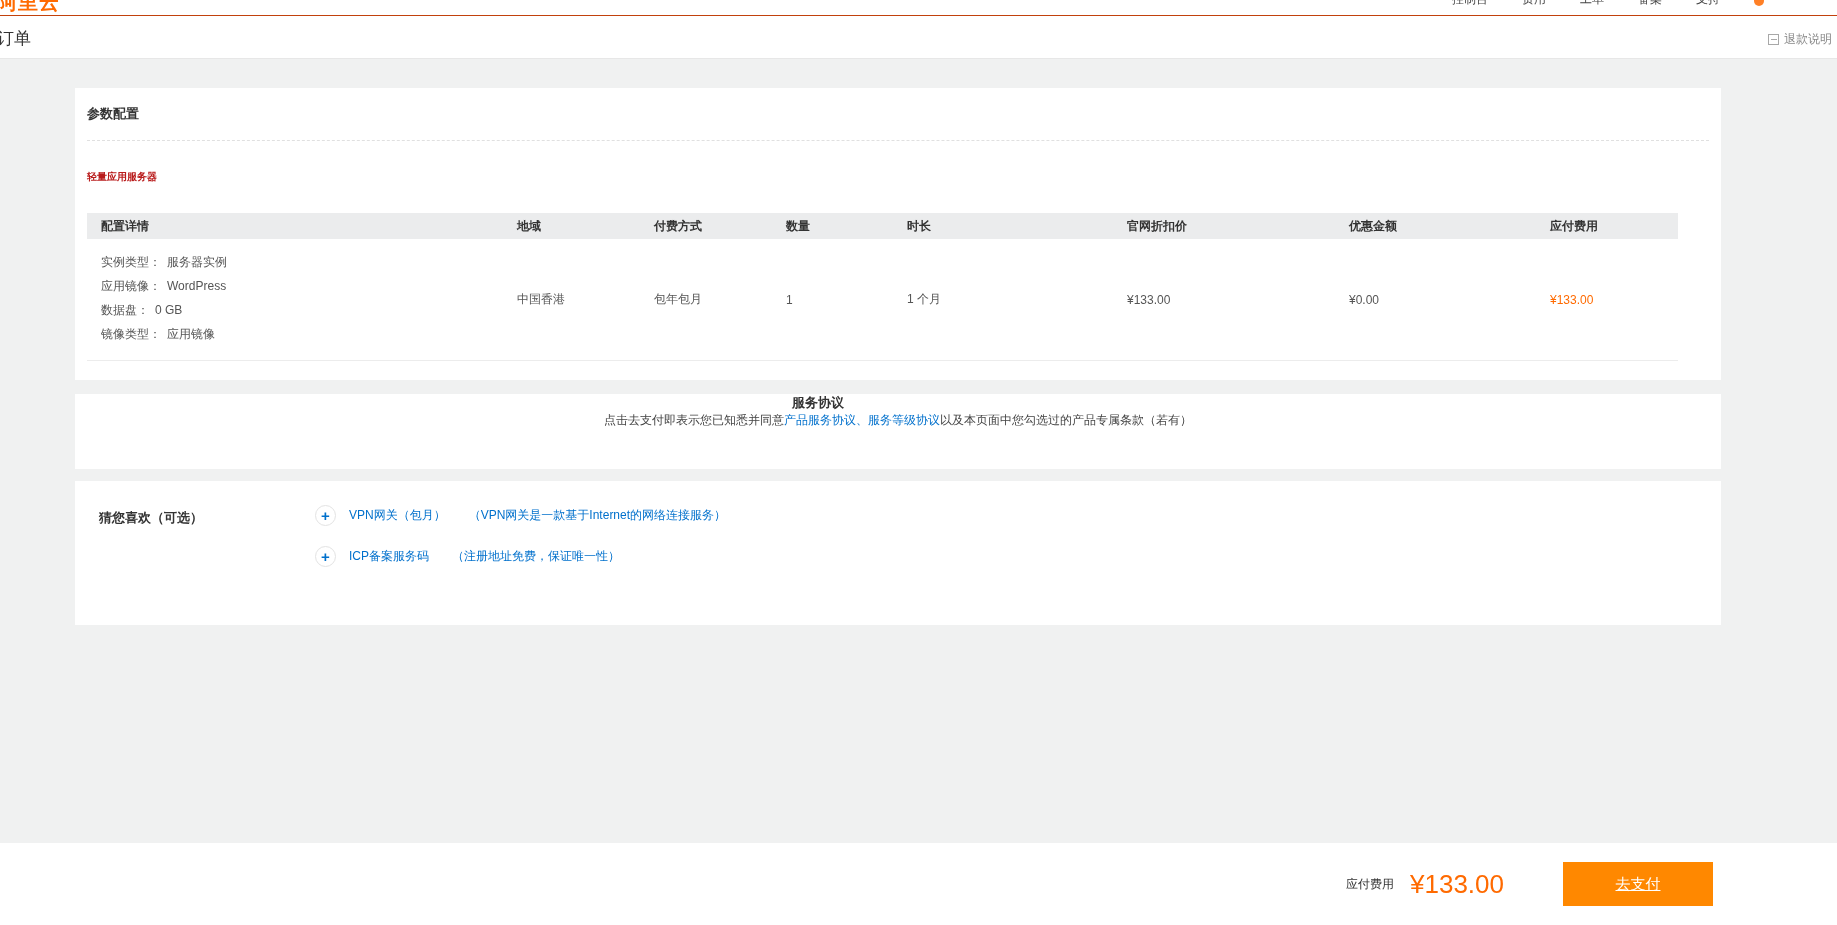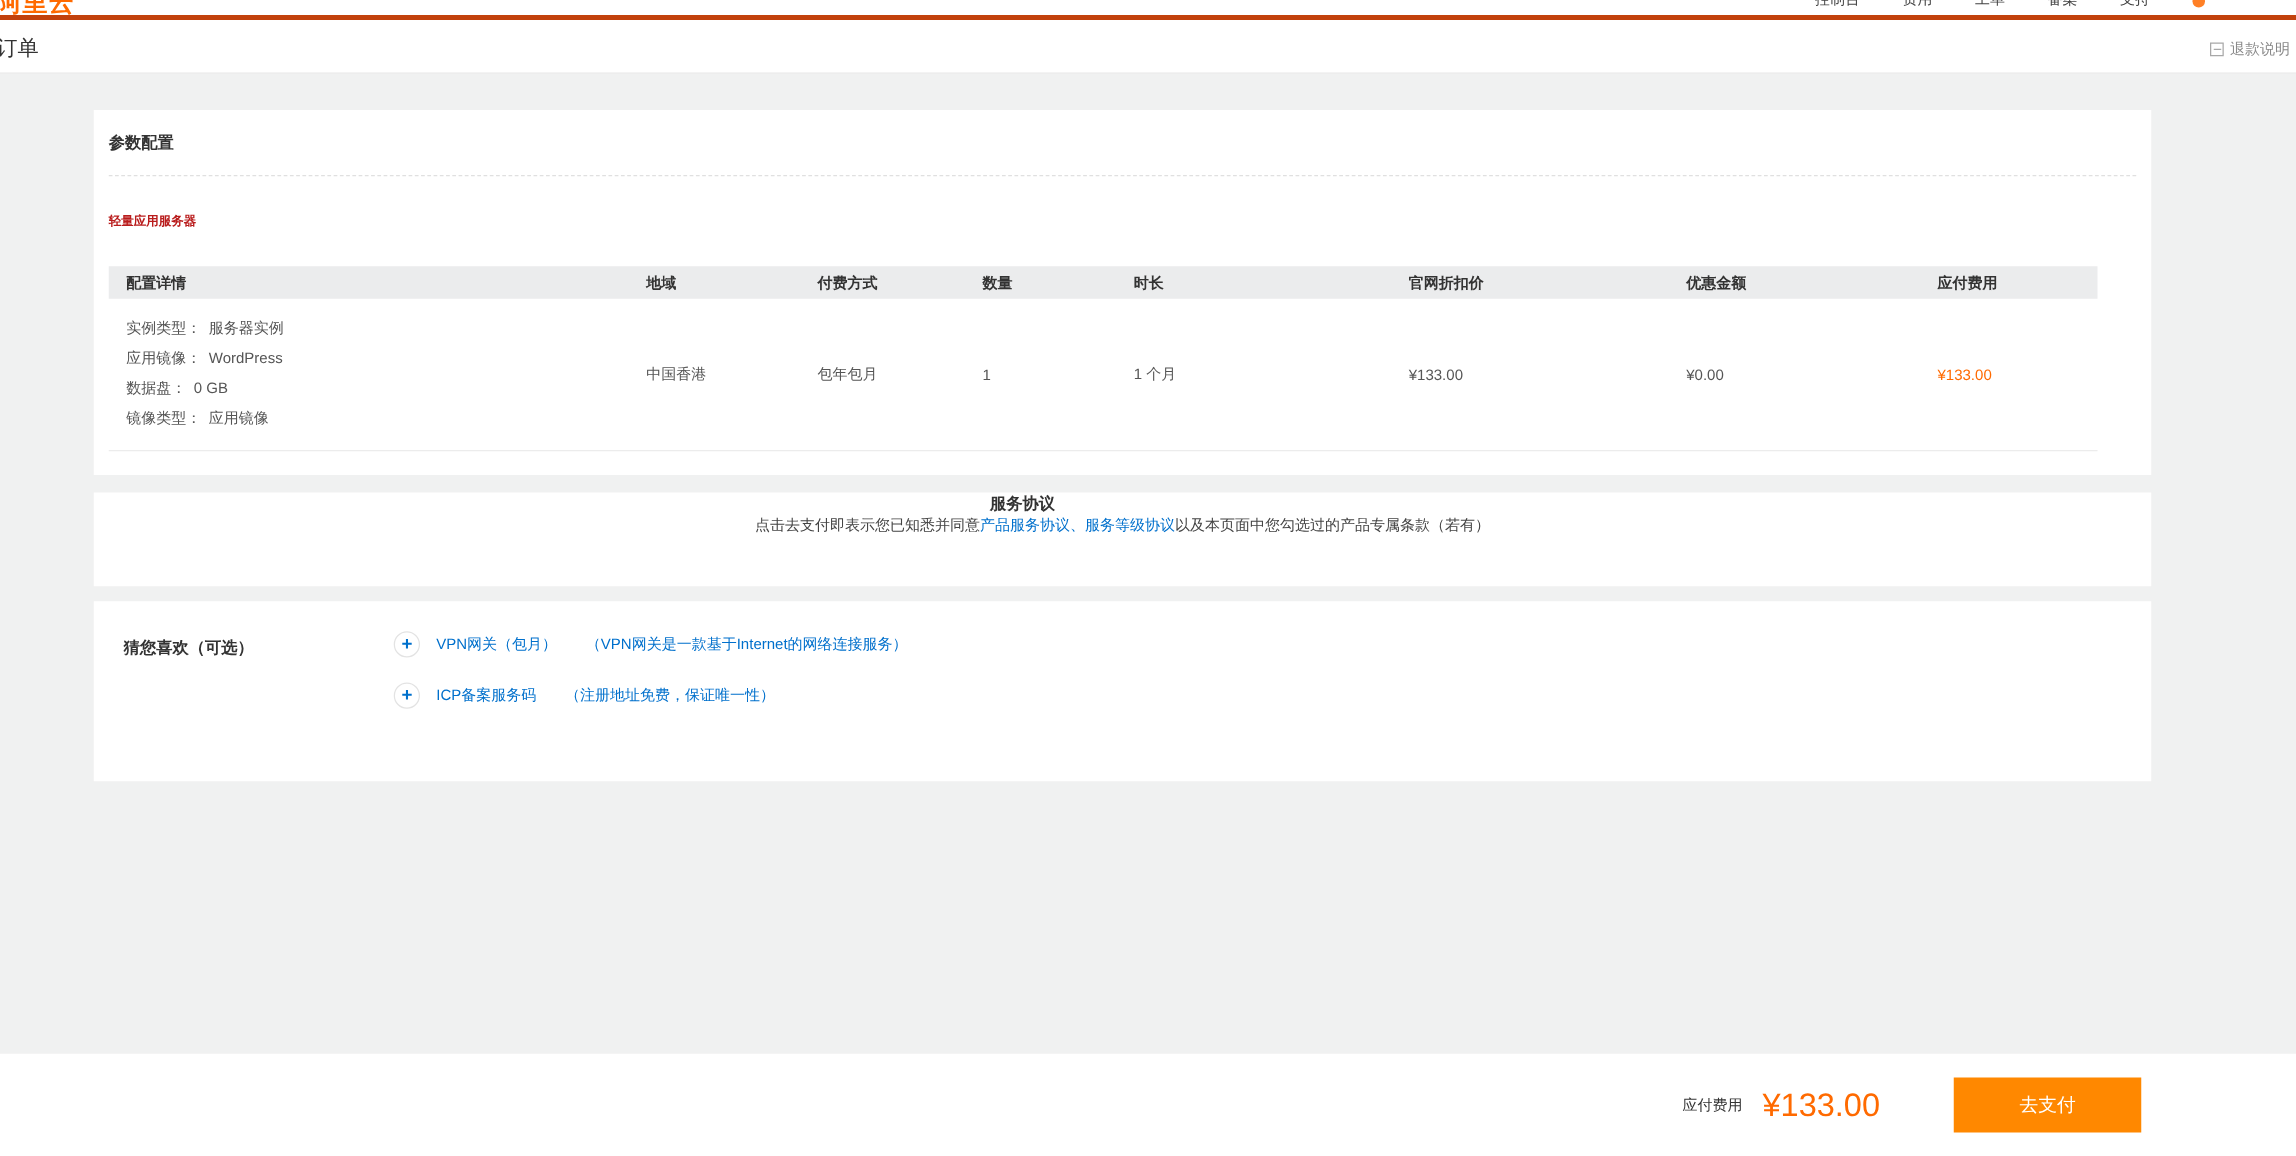--- a/index.html
+++ b/index.html
@@ -4,21 +4,21 @@
 <style>
   * { box-sizing: border-box; }
   html,body { margin:0; padding:0; }
   body {
     width:1837px; height:925px; overflow:hidden; position:relative;
     background:#f0f1f1;
     font-family:"Liberation Sans","DejaVu Sans",sans-serif;
     color:#333;
   }
   
-  .topnav { height:16px; background:#fff; border-bottom:4px solid #c2410c; position:relative; overflow:hidden; }
+  .topnav { height:16px; background:#fff; border-bottom:1px solid #c2410c; position:relative; overflow:hidden; }
   .logo { position:absolute; left:-3px; top:-11px; font-size:20px; font-weight:bold; color:#ff6a00; letter-spacing:1px; white-space:nowrap; }
   .nav-items { position:absolute; right:117px; top:-9px; display:flex; gap:34px; font-size:12px; color:#444; white-space:nowrap; }
   .nav-items > span { cursor:pointer; }
   .nav-dot { position:absolute; right:73px; top:-4px; width:10px; height:10px; border-radius:50%; background:#ff6a00; opacity:.85; }
   
   .titlebar { height:43px; background:#fff; border-bottom:1px solid #e7e7e7; position:relative; overflow:hidden; }
   .page-title { position:absolute; left:-37px; top:11px; font-size:17px; color:#333; white-space:nowrap; }
   .refund { position:absolute; right:5px; top:15px; font-size:12px; color:#888; display:flex; align-items:center; gap:5px; cursor:pointer; }
   .refund-icon { width:11px; height:11px; border:1px solid #a8a8a8; position:relative; display:inline-block; }
   .refund-icon::after { content:""; position:absolute; left:2px; top:4px; width:6px; height:1px; background:#a8a8a8; }
@@ -48,21 +48,21 @@
   .card3 { margin-top:12px; height:144px; padding:24px 24px 0; display:flex; }
   .card3 .sec-title { width:216px; flex:none; padding-top:4px; }
   .rec-list { display:flex; flex-direction:column; gap:20px; }
   .rec-item { display:flex; align-items:center; gap:13px; font-size:12px; color:#0070cc; cursor:pointer; }
   .plus { width:21px; height:21px; border:1px solid #e3e3e3; border-radius:50%; display:flex; align-items:center; justify-content:center; font-size:15px; font-weight:bold; color:#0070cc; flex:none; }
   .rec-desc { margin-left:10px; }
   
   .footer { position:absolute; bottom:0; left:0; right:0; height:82px; background:#fff; display:flex; align-items:center; justify-content:flex-end; }
   .pay-label { font-size:12px; color:#333; }
   .pay-amount { font-size:26px; color:#ff6a00; margin-left:16px; }
-  .pay-btn { margin-left:59px; margin-right:124px; width:150px; height:44px; background:#ff8800; border:none; color:#fff; font-size:15px; cursor:pointer; display:flex; align-items:center; justify-content:center; font-family:inherit; }
+  .pay-btn { margin-left:59px; margin-right:124px; width:150px; height:44px; background:#ff8800; border:none; color:#fff; font-size:15px; cursor:pointer; display:flex; align-items:center; justify-content:center; font-family:inherit;text-decoration:underline; }
 </style>
 </head>
 <body>
 
 <div class="topnav">
   <span class="logo">阿里云</span>
   <div class="nav-items">
     <span>控制台</span>
     <span>费用</span>
     <span>工单</span>

